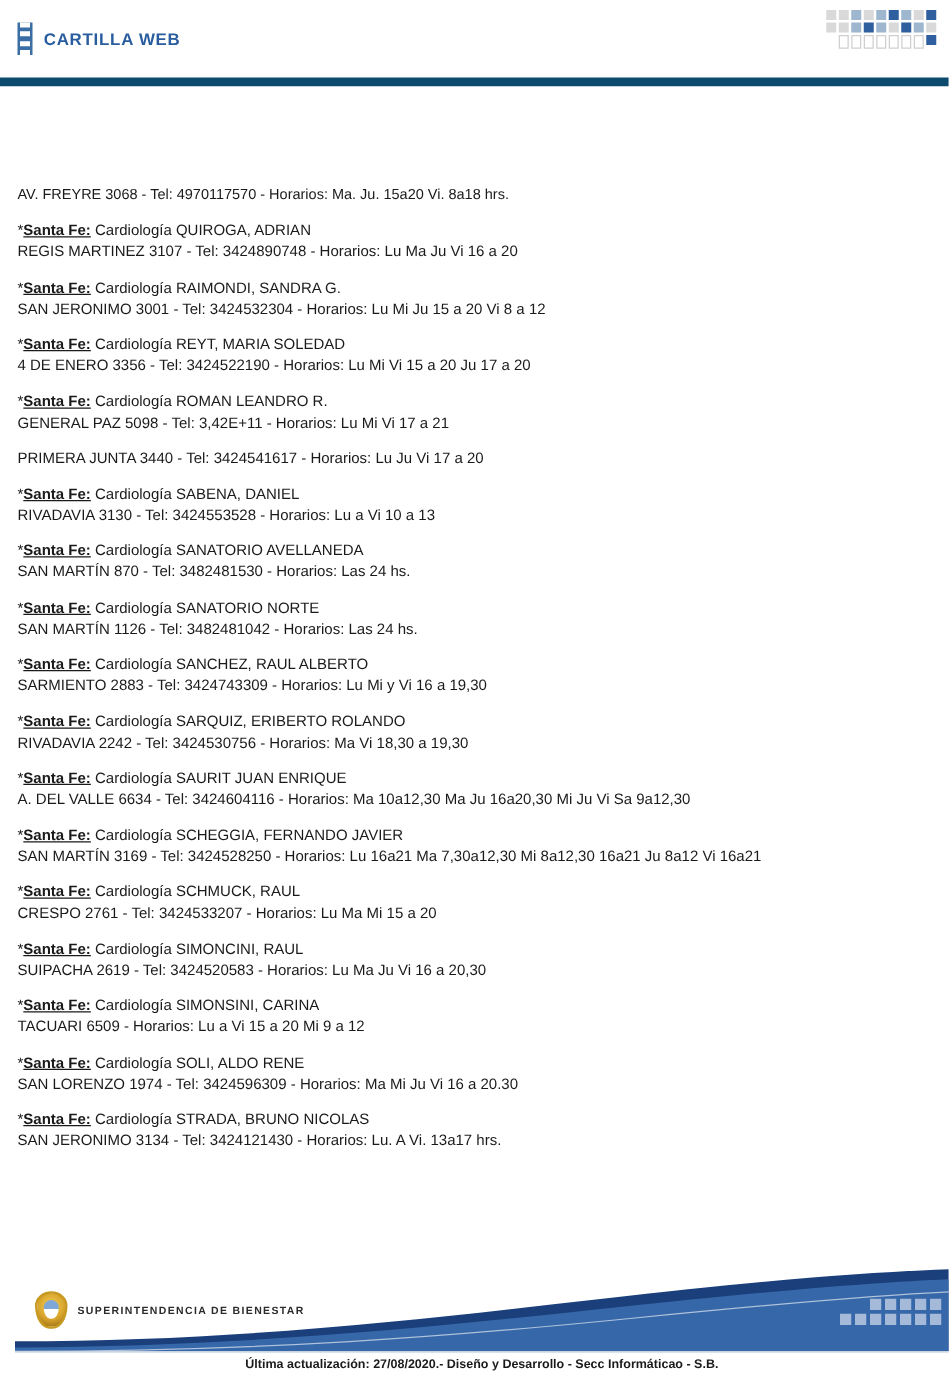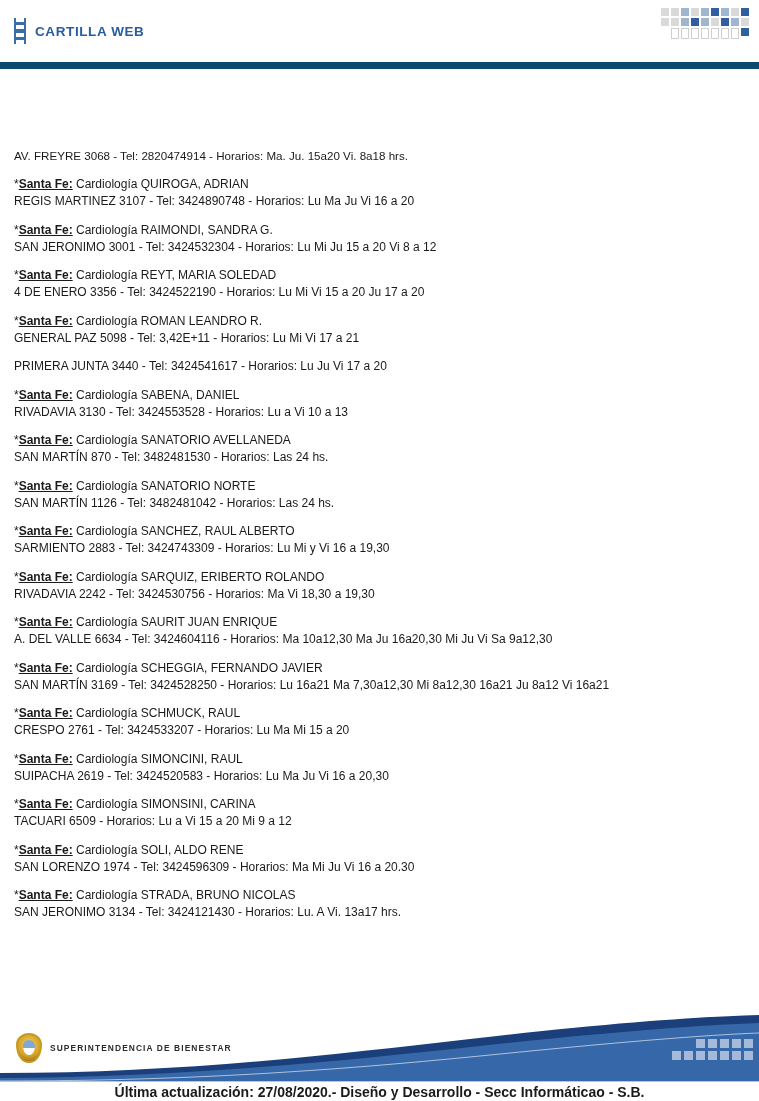--- a/index.html
+++ b/index.html
@@ -97,21 +97,21 @@
   .prov {
     font-weight: bold;
     text-decoration: underline;
   }
   .spec { }
   .name { }
 
   
   .footer {
     position: absolute;
-    left: 0;
+    left: 12px;
     right: 0;
     bottom: 0;
     height: 86px;
   }
   .footer-wave {
     position: absolute;
     left: 0;
     right: 0;
     bottom: 20px;
     height: 66px;
@@ -154,21 +154,21 @@
     left: 0; right: 0; bottom: 0;
     height: 19px;
     background: #ffffff;
     border-top: 1px solid #b9c6d8;
     display: flex;
     align-items: center;
     justify-content: center;
     z-index: 4;
   }
   .footer-bar-text {
-    font-size: 14px;
+    font-size: 10px;
     font-weight: bold;
     color: #1a1a1a;
   }
   .footer-squares {
     position: absolute;
     right: 6px;
     bottom: 22px;
     width: 250px;
     height: 40px;
     z-index: 3;
@@ -221,21 +221,21 @@
         <div class="hd-cell hollow"></div>
         <div class="hd-cell hollow"></div>
       <div class="hd-cell hollow"></div>
         <div class="hd-cell dark"></div>
     </div>
   </div>
 </div>
 
 <div class="content">
 
-  <p class="pre-line">AV. FREYRE 3068 - Tel: 2820474914 - Horarios: Ma. Ju. 15a20 Vi. 8a18 hrs.</p>
+  <p class="pre-line">AV. FREYRE 3068 - Tel: 4970117570 - Horarios: Ma. Ju. 15a20 Vi. 8a18 hrs.</p>
 
   <div id="entries-root">
       <div class="entry">
         <div class="entry-line1"><span class="ast">*</span><span class="prov">Santa Fe:</span> <span class="spec">Cardiología</span> <span class="name">QUIROGA, ADRIAN</span></div>
         <div class="entry-line2">REGIS MARTINEZ 3107 - Tel: 3424890748 - Horarios: Lu Ma Ju Vi 16 a 20</div>
       </div>
       <div class="entry">
         <div class="entry-line1"><span class="ast">*</span><span class="prov">Santa Fe:</span> <span class="spec">Cardiología</span> <span class="name">RAIMONDI, SANDRA G.</span></div>
         <div class="entry-line2">SAN JERONIMO 3001 - Tel: 3424532304 - Horarios: Lu Mi Ju 15 a 20 Vi 8 a 12</div>
       </div>

